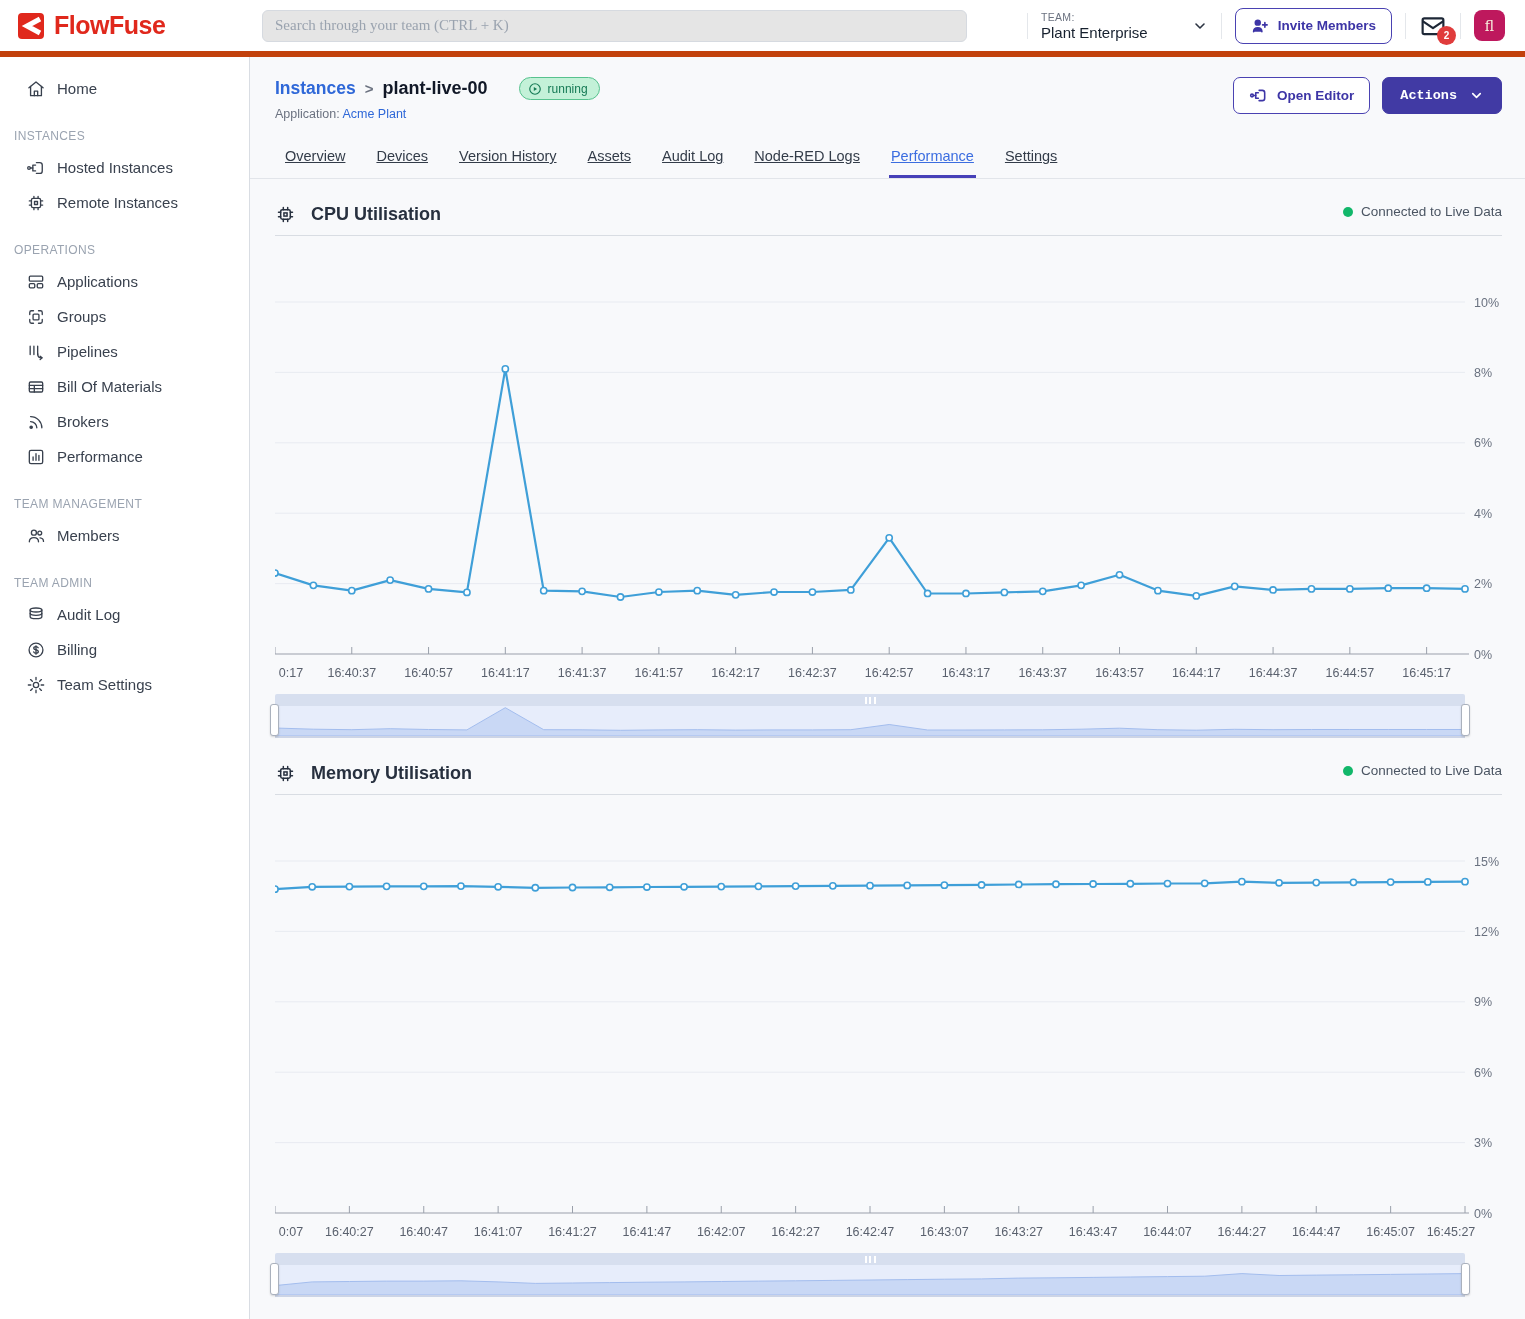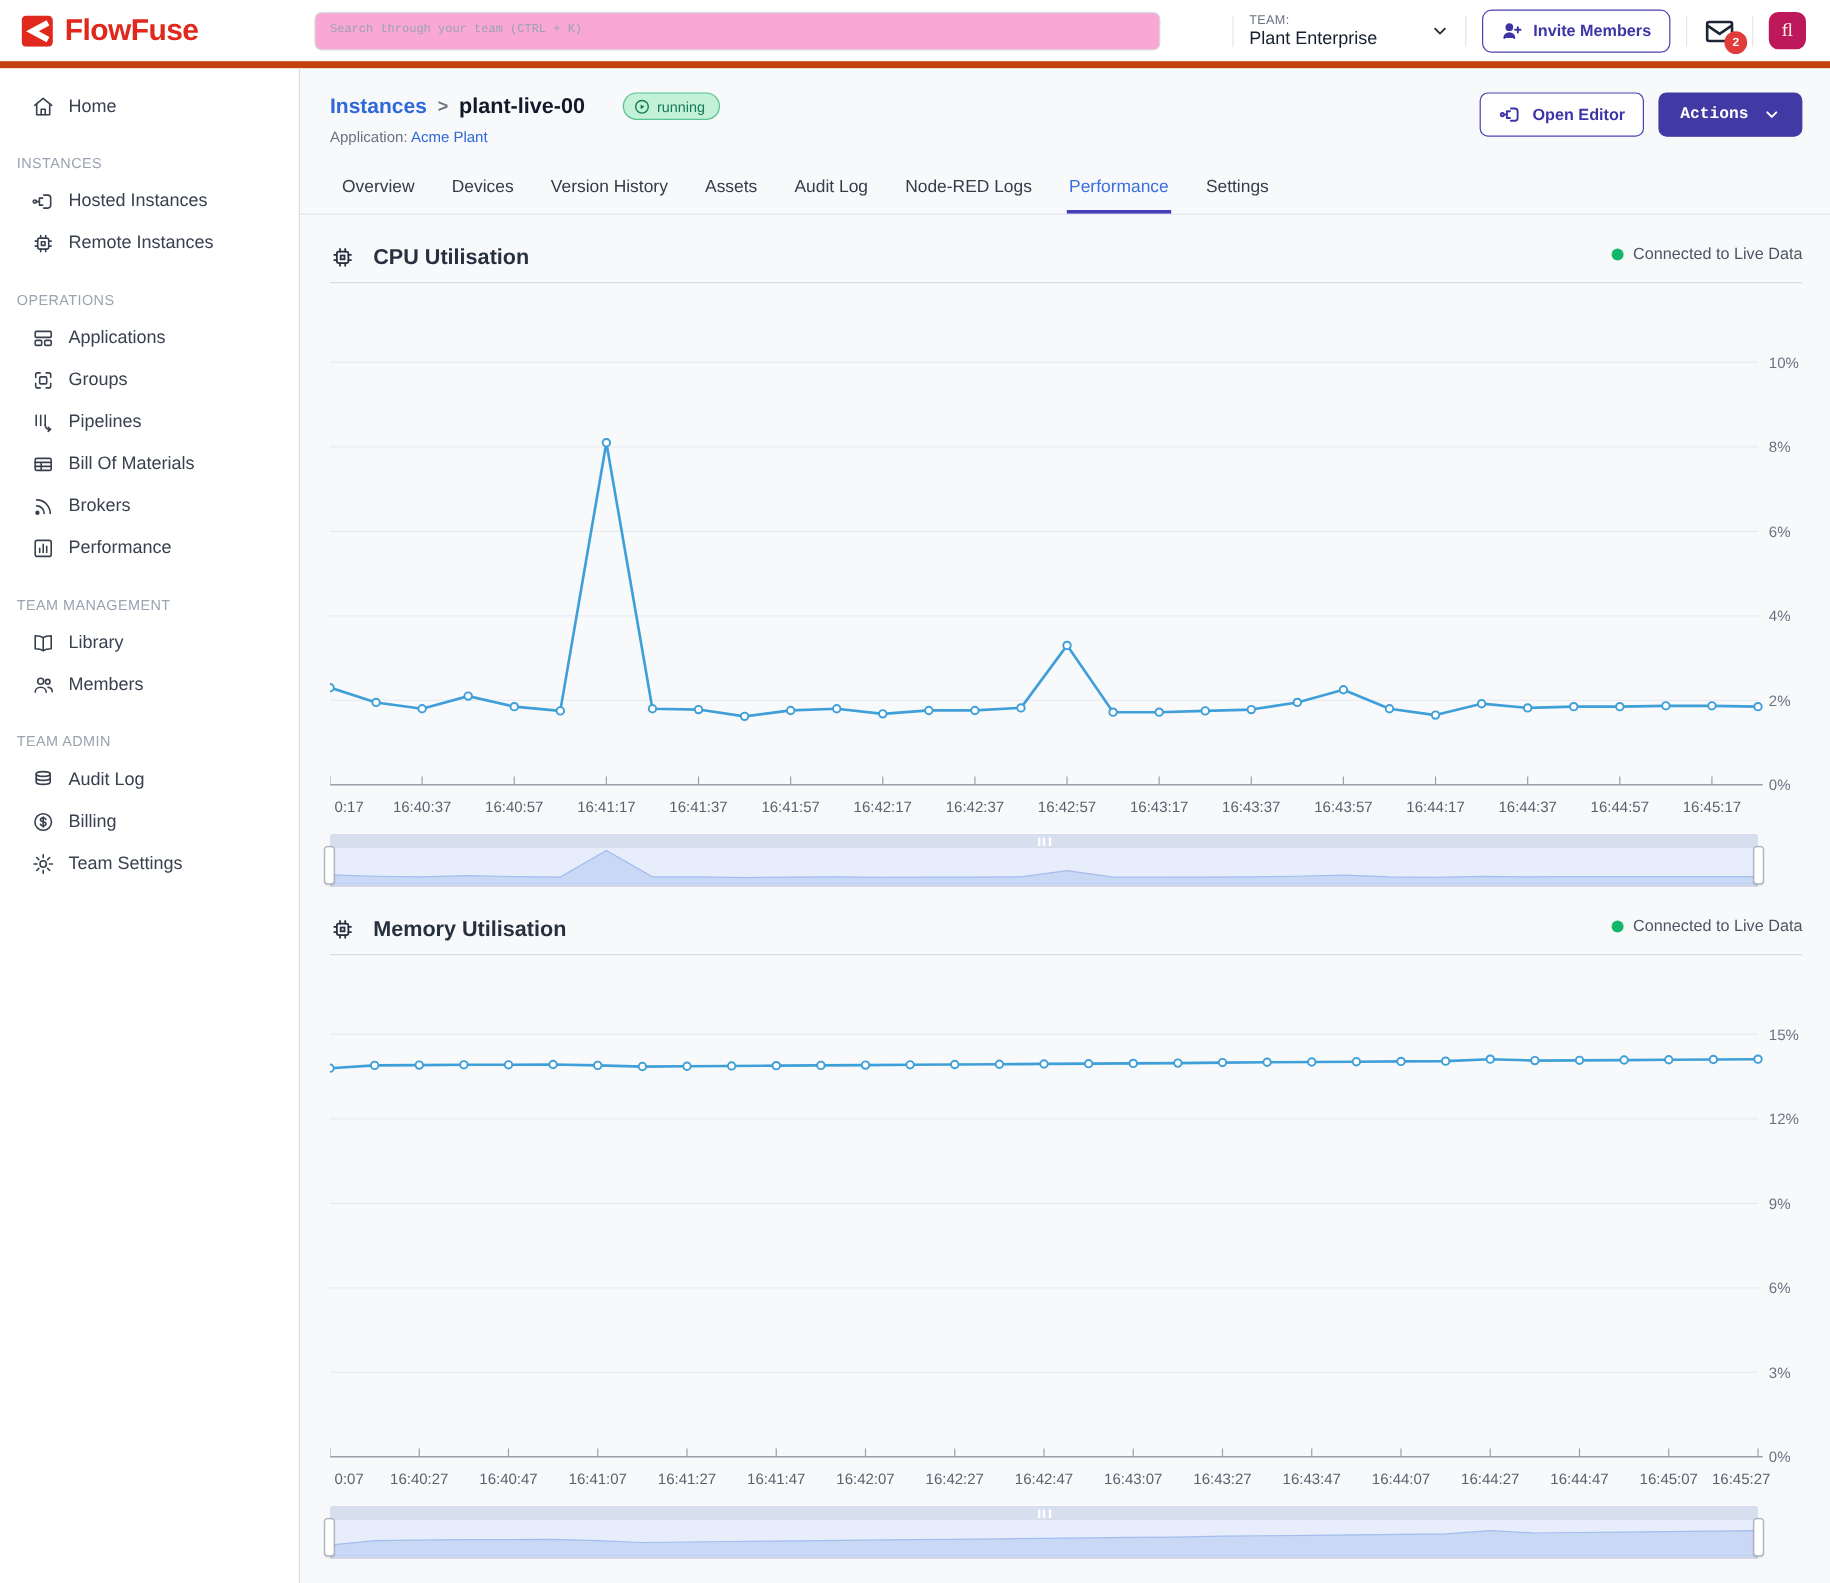--- a/index.html
+++ b/index.html
@@ -3,21 +3,21 @@
 <meta charset="utf-8">
 <style>
   * { box-sizing: border-box; margin: 0; padding: 0; }
   html,body { width:1525px; }
   body { font-family:"Liberation Sans", sans-serif; background:#fff; color:#394150; }
 
   
   .topbar { height:57px; display:flex; align-items:center; background:#fff; border-bottom:6px solid #c2410c; }
   .logo { width:250px; flex:0 0 250px; display:flex; align-items:center; gap:8px; padding-left:18px; cursor:pointer; }
   .logo-text { font-size:25px; font-weight:bold; color:#e0281c; letter-spacing:-0.5px; }
-  .search { margin-left:12px; width:705px; height:32px; border:1px solid #d6dae0; border-radius:6px; padding:0 12px; font-size:10px; color:#394150; background:#f9a8d4; outline:none; font-family:Liberation Mono, monospace; }
+  .search { margin-left:12px; width:705px; height:32px; border:1px solid #d6dae0; border-radius:6px; padding:0 12px; font-size:15px; color:#394150; background:#e5e5e5; outline:none; font-family:Liberation Serif, serif; }
   .search::placeholder { color:#9aa3af; }
   .topbar-right { margin-left:auto; display:flex; align-items:center; gap:13px; padding-right:20px; }
   .vdiv { width:1px; height:26px; background:#e4e7eb; }
   .team-select { display:flex; align-items:center; gap:44px; cursor:pointer; }
   .team-label { display:block; font-size:10.5px; color:#6b7280; letter-spacing:.03em; }
   .team-name { display:block; font-size:15px; color:#16202e; margin-top:1px; }
   .invite-btn { display:flex; align-items:center; gap:9px; border:1.5px solid #4a42b2; background:#fff; color:#3d35a6; font-weight:bold; font-size:13.5px; padding:8px 15px; border-radius:8px; cursor:pointer; font-family:inherit; }
   .notif { position:relative; cursor:pointer; display:flex; }
   .notif-badge { position:absolute; right:-9px; bottom:-7px; min-width:19px; height:19px; background:#e03c3c; color:#fff; border-radius:50%; font-size:10px; font-weight:bold; display:flex; align-items:center; justify-content:center; }
   .avatar { width:31px; height:31px; border-radius:8px; background:#be185d; color:#f7f2df; font-family:"DejaVu Serif", serif; font-size:14px; display:flex; align-items:center; justify-content:center; cursor:pointer; }
@@ -37,21 +37,21 @@
   .crumb-sep { font-size:15px; color:#6b7280; font-weight:bold; }
   .crumb-name { font-size:18px; font-weight:bold; color:#111827; }
   .run-badge { margin-left:22px; display:flex; align-items:center; gap:6px; background:#c3f1d8; border:1px solid #57c28e; color:#157a55; font-size:12px; border-radius:999px; padding:3.5px 11px 3.5px 8px; }
   .app-line { margin-top:7px; font-size:12.5px; color:#6b7280; }
   .app-link { color:#2f68d8; cursor:pointer; }
   .head-buttons { display:flex; gap:12px; }
   .btn-outline { display:flex; align-items:center; gap:9px; background:#fff; border:1.5px solid #4a42b2; color:#3d35a6; font-weight:bold; font-size:13.5px; padding:8px 15px; border-radius:7px; cursor:pointer; font-family:inherit;justify-content:flex-end; }
   .btn-solid { display:flex; align-items:center; gap:12px; background:#413aa4; border:1.5px solid #413aa4; color:#fff; font-weight:bold; font-size:13.5px; padding:8px 17px; border-radius:7px; cursor:pointer; font-family:Liberation Mono, monospace; }
 
   .tabs { display:flex; gap:27px; padding:0 24px 0 33px; margin-top:17px; border-bottom:1px solid #e2e5ea; }
-  .tab { padding:10px 2px 11px; font-size:14.5px; color:#333c49; cursor:pointer; border-bottom:3px solid transparent; }
+  .tab { padding:10px 2px 11px; font-size:14.5px; color:#333c49; cursor:pointer; border-bottom:3px solid transparent;text-decoration:underline; }
   .tab.active { color:#3b6de0; border-bottom-color:#4640b8; }
 
   .content { padding:10px 24px 20px 25px; }
   .panel-head { display:flex; align-items:flex-start; gap:15px; padding:15px 0 10px; border-bottom:1px solid #d9dde3; }
   .panel-head svg.chip { width:21px; height:21px; stroke:#27303f; fill:none; stroke-width:1.7; stroke-linecap:round; }
   .panel-title { font-size:18px; font-weight:bold; color:#27303f; }
   .live { margin-left:auto; display:flex; align-items:center; gap:8px; font-size:13.5px; color:#4b5563; }
   .live-dot { width:10px; height:10px; border-radius:50%; background:#12b76a; }
 
   .chart-host { margin-top:2px; }
@@ -201,29 +201,20 @@
       <span class="nicon">
           <svg viewBox="0 0 24 24">
             <rect x="4" y="4" width="16" height="16" rx="2"></rect>
             <path d="M8.5 16v-4M12 16V8M15.5 16v-6"></path>
           </svg>
         </span>
       <span>Performance</span>
     </div>
 
     <div class="nav-section">TEAM MANAGEMENT</div>
-    <div class="nav-item">
-      <span class="nicon">
-          <svg viewBox="0 0 24 24">
-            <path d="M12 6.5C10 5 7.5 4.5 4 4.5v13c3.5 0 6 .5 8 2 2-1.5 4.5-2 8-2v-13c-3.5 0-6 .5-8 2z"></path>
-            <path d="M12 6.5v13"></path>
-          </svg>
-        </span>
-      <span>Library</span>
-    </div>
     <div class="nav-item">
       <span class="nicon">
           <svg viewBox="0 0 24 24">
             <circle cx="9.5" cy="8" r="3"></circle>
             <path d="M4 19c0-3 2.4-5 5.5-5s5.5 2 5.5 5"></path>
             <circle cx="16.5" cy="8.5" r="2.3"></circle>
             <path d="M16.8 14.2c2.5.2 4.2 2 4.2 4.3"></path>
           </svg>
         </span>
       <span>Members</span>

